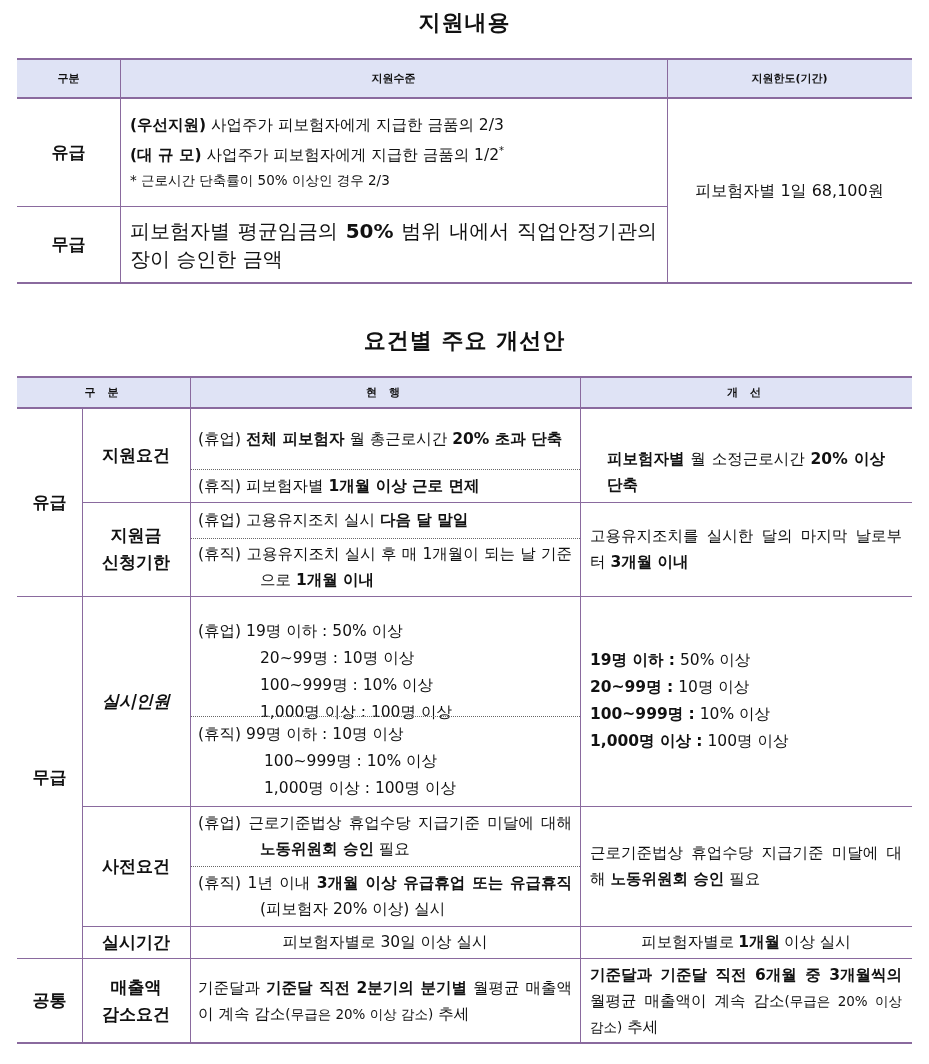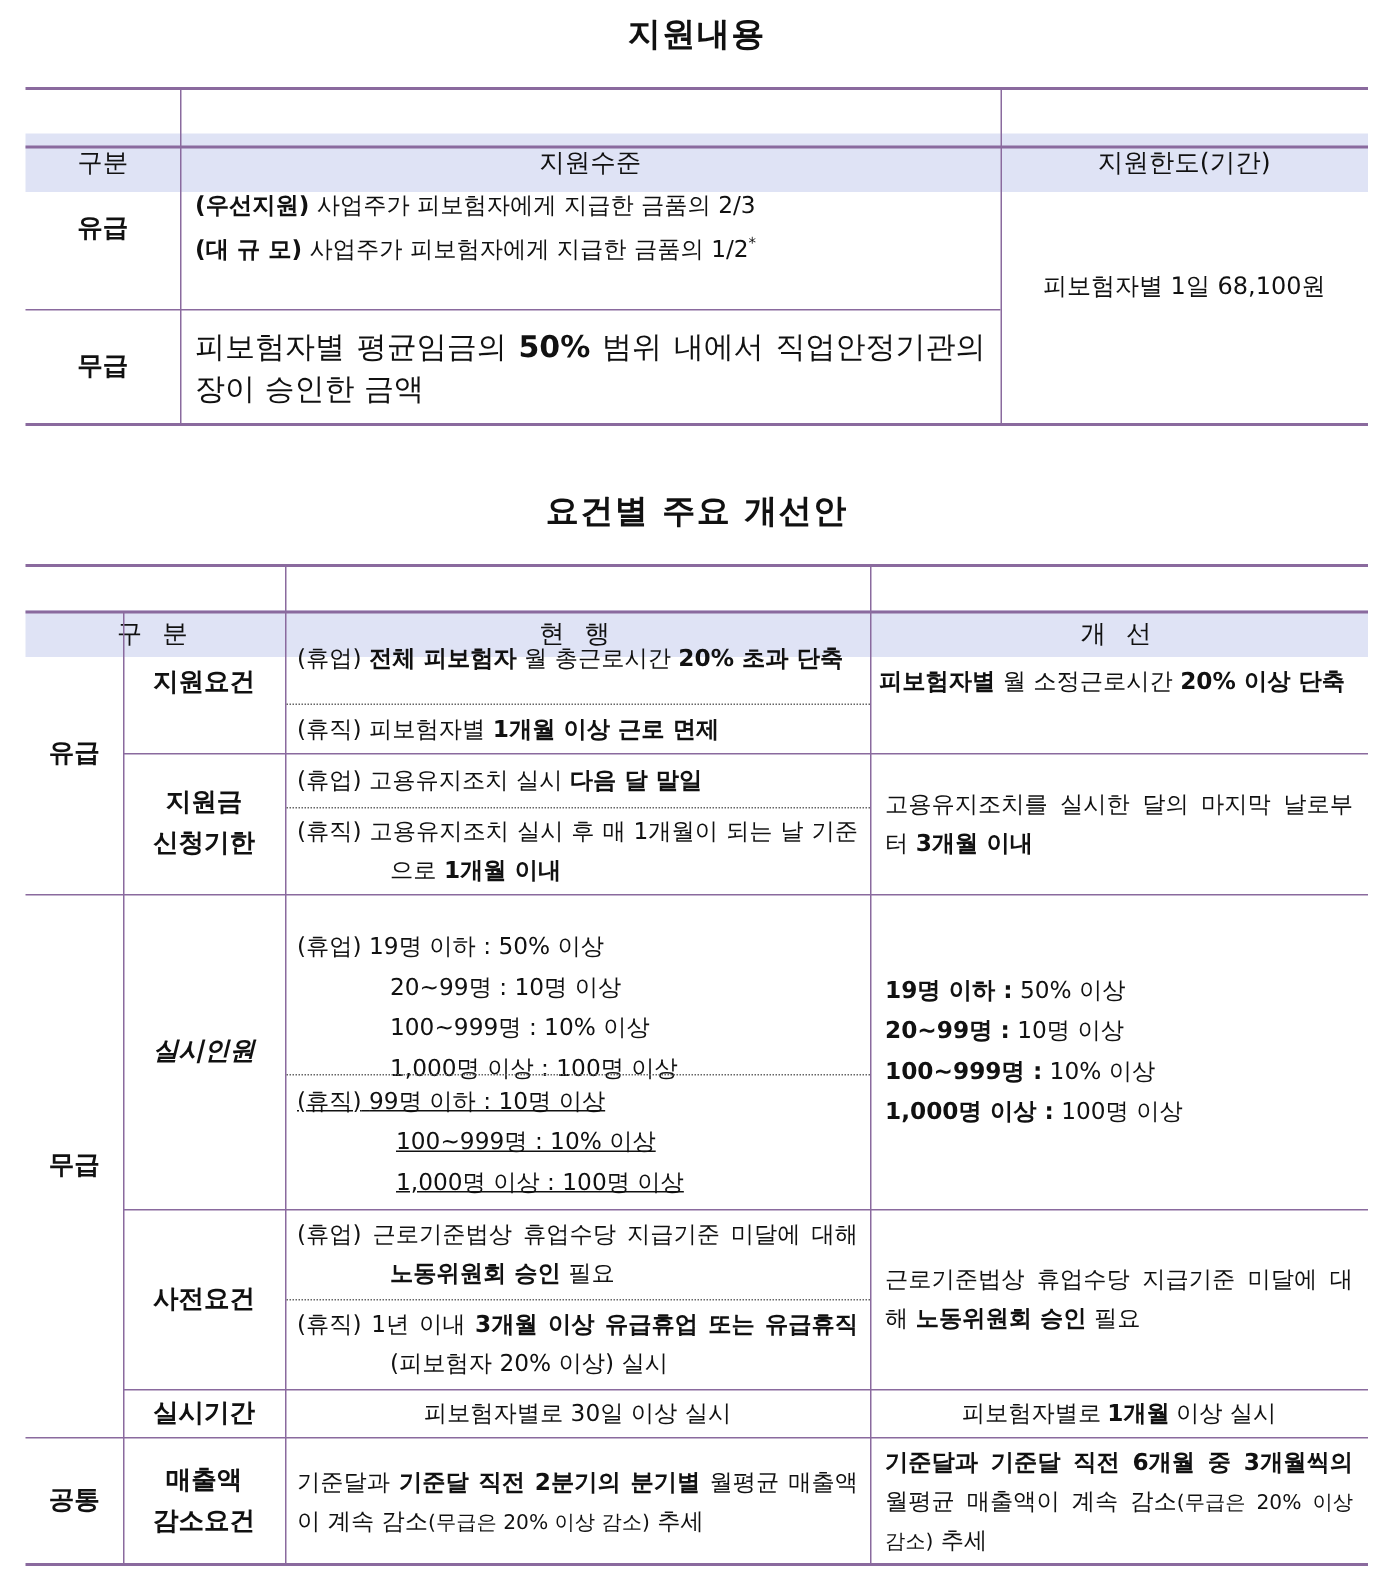--- a/index.html
+++ b/index.html
@@ -6,21 +6,21 @@
   html, body { width: 929px; height: 1064px; background: #ffffff; overflow: hidden; }
   body { position: relative; font-family: "DejaVu Sans", "Liberation Sans", sans-serif; color: #111; }
   .title {
     position: absolute; left: 0; width: 929px; text-align: center;
     font-weight: bold; font-size: 22px; letter-spacing: 1px;
   }
   .cell {
     position: absolute; display: flex; align-items: center;
   }
   .hdr {
-    background: #dfe3f5; justify-content: center; font-size: 17px; font-weight: normal; margin-top: 30px;
+    background: #dfe3f5; justify-content: center; font-size: 11px; font-weight: bold;
   }
   .center { justify-content: center; text-align: center; }
   .bline { position: absolute; background: #8a6a9e; }
   .dline { position: absolute; height: 0; border-top: 1px dotted #666; }
   .txt { font-size: 15.5px; line-height: 26px; }
   .small { font-size: 13.5px; line-height: 22px; }
   b, .b { font-weight: bold; }
   .hang { padding-left: 62px; text-indent: -62px; }
   .indent { padding-left: 62px; }
   .block { width: 100%; }
@@ -36,20 +36,21 @@
 
   <div class="cell hdr" style="left:17px;top:59px;width:103px;height:39px;">구분</div>
   <div class="cell hdr" style="left:120px;top:59px;width:547px;height:39px;">지원수준</div>
   <div class="cell hdr" style="left:667px;top:59px;width:245px;height:39px;">지원한도(기간)</div>
 
   <div class="cell center lbl" style="left:17px;top:98px;width:103px;height:108px;">유급</div>
   <div class="cell" style="left:120px;top:98px;width:547px;height:108px;padding:0 10px;">
     <div class="block">
       <div class="txt"><span class="b">(우선지원)</span><span> 사업주가 피보험자에게 지급한 금품의 2/3</span></div>
       <div class="txt"><span class="b">(대 규 모)</span><span> 사업주가 피보험자에게 지급한 금품의 1/2</span><sup style="font-size:10px;">*</sup></div>
+      <div class="small" style="line-height:24px;">* 근로시간 단축률이 50% 이상인 경우 2/3</div>
     </div>
   </div>
 
   <div class="cell center lbl" style="left:17px;top:206px;width:103px;height:77px;">무급</div>
   <div class="cell" style="left:120px;top:206px;width:547px;height:77px;padding:0 10px;">
     <div class="block txt just" style="font-size:20px;line-height:28px;"><span>피보험자별 평균임금의 </span><span class="b">50%</span><span> 범위 내에서 직업안정기관의 장이 승인한 금액</span></div>
   </div>
 
   <div class="cell center" style="left:667px;top:98px;width:245px;height:185px;">
     <div class="block txt" style="font-size:16px;">
@@ -77,21 +78,21 @@
   <div class="cell center lbl" style="left:17px;top:596px;width:65px;height:362px;">무급</div>
   <div class="cell center lbl" style="left:17px;top:958px;width:65px;height:85px;">공통</div>
 
   <div class="cell center lbl" style="left:82px;top:408px;width:108px;height:94px;">지원요건</div>
   <div class="cell" style="left:190px;top:408px;width:390px;height:61px;padding:0 8px;">
     <div class="block txt hang just"><span>(휴업)</span> <span class="b">전체 피보험자</span><span> 월 총근로시간 </span><span class="b">20% 초과 단축</span></div>
   </div>
   <div class="cell" style="left:190px;top:469px;width:390px;height:33px;padding:0 8px;">
     <div class="block txt"><span>(휴직)</span> <span>피보험자별 </span><span class="b">1개월 이상 근로 면제</span></div>
   </div>
-  <div class="cell" style="left:580px;top:407px;width:332px;height:94px;padding:0 6px;">
+  <div class="cell" style="left:580px;top:425px;width:332px;height:94px;padding:0 27px;">
     <div class="block txt just"><span class="b">피보험자별</span><span> 월 소정근로시간 </span><span class="b">20% 이상 단축</span></div>
   </div>
 
   <div class="cell center lbl" style="left:82px;top:502px;width:108px;height:94px;">
     <div class="block">
         <div>지원금</div>
         <div>신청기한</div>
       </div>
   </div>
   <div class="cell" style="left:190px;top:502px;width:390px;height:36px;padding:0 8px;">
@@ -107,21 +108,21 @@
   <div class="cell center lbl" style="left:82px;top:596px;width:108px;height:210px;font-style:italic;">실시인원</div>
   <div class="cell" style="left:190px;top:596px;width:390px;height:120px;padding:0 8px;">
     <div class="block txt" style="line-height:27px;margin-top:32px;">
       <div><span>(휴업)</span> <span>19명 이하 : 50% 이상</span></div>
       <div class="indent"><span>20~99명 : 10명 이상</span></div>
       <div class="indent"><span>100~999명 : 10% 이상</span></div>
       <div class="indent"><span>1,000명 이상 : 100명 이상</span></div>
     </div>
   </div>
   <div class="cell" style="left:190px;top:716px;width:390px;height:90px;padding:0 8px;">
-    <div class="block txt" style="line-height:27px;text-decoration:underline;">
+    <div class="block txt" style="line-height:27px;">
       <div><span>(휴직)</span> <span>99명 이하 : 10명 이상</span></div>
       <div class="indent" style="padding-left:66px;"><span>100~999명 : 10% 이상</span></div>
       <div class="indent" style="padding-left:66px;"><span>1,000명 이상 : 100명 이상</span></div>
     </div>
   </div>
   <div class="cell" style="left:580px;top:596px;width:332px;height:210px;padding:0 10px;">
     <div class="block txt" style="line-height:27px;">
       <div><span class="b">19명 이하 :</span><span> 50% 이상</span></div>
       <div><span class="b">20~99명 :</span><span> 10명 이상</span></div>
       <div><span class="b">100~999명 :</span><span> 10% 이상</span></div>

